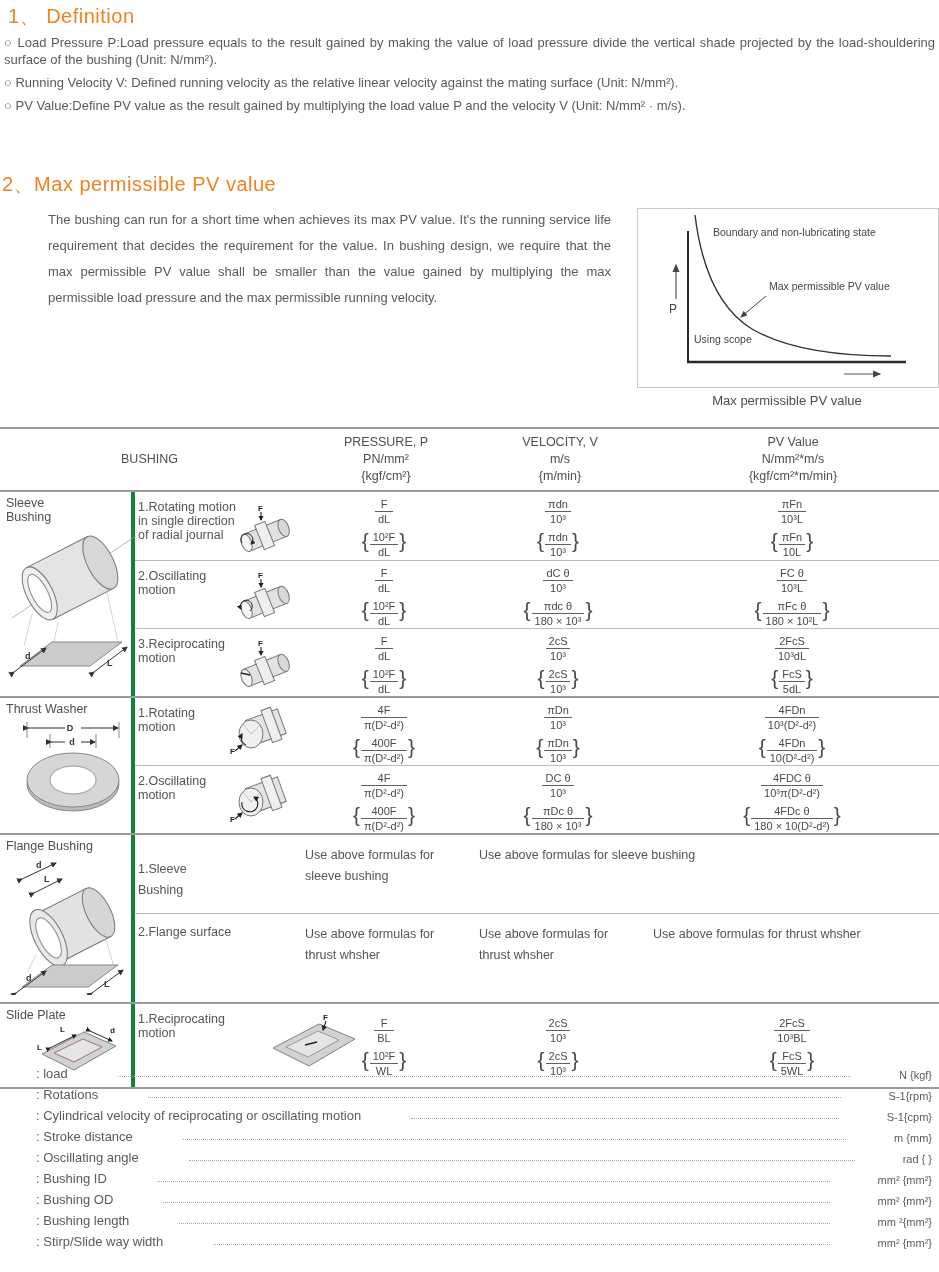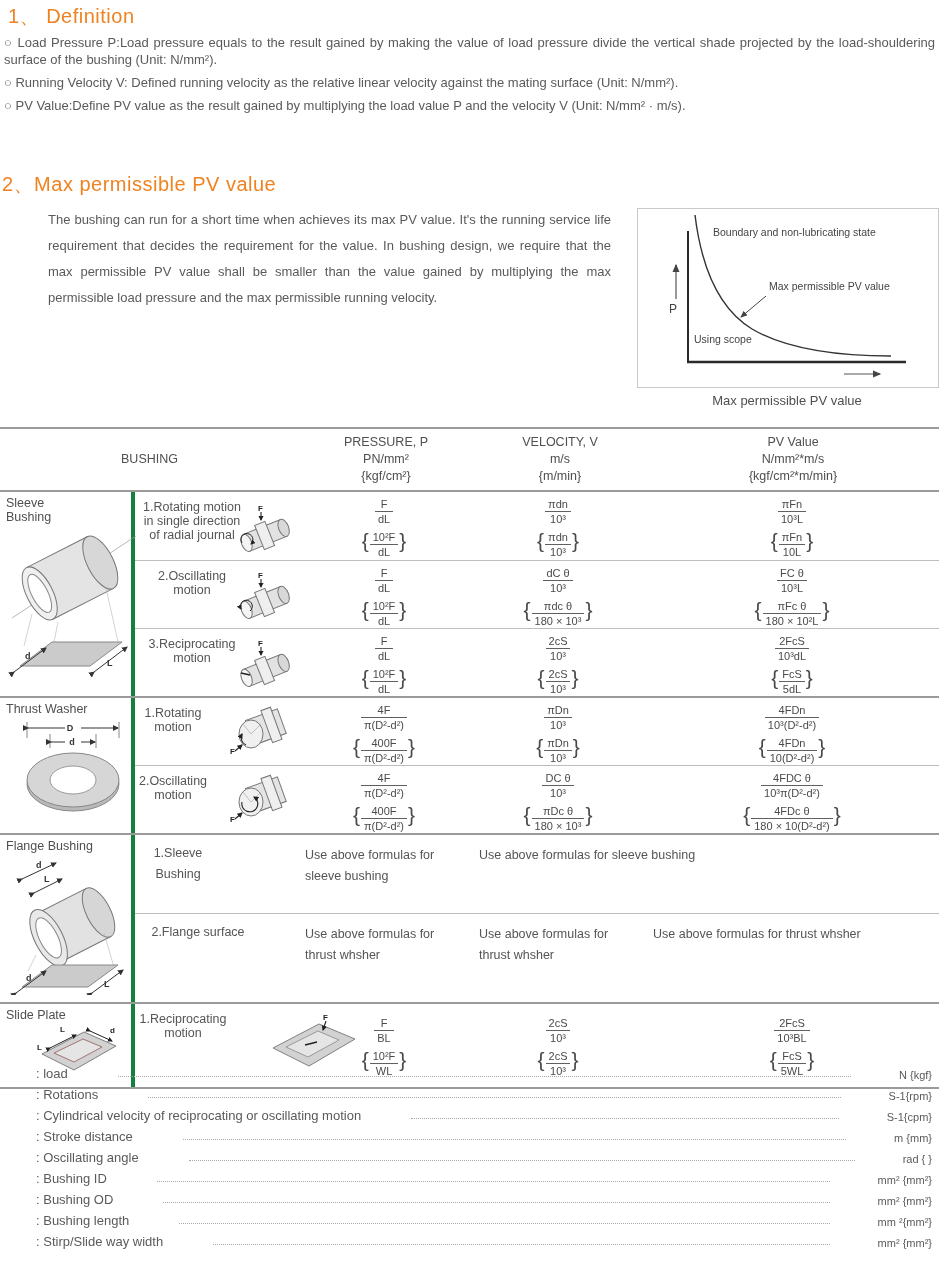--- a/index.html
+++ b/index.html
@@ -26,22 +26,22 @@
   .hc-p,.hc-v{width:174px;}
   .hc-pv{flex:1;}
   .group{display:flex;border-bottom:2px solid #9a9a9a;}
   .gleft{width:135px;border-right:4px solid #15803d;box-sizing:border-box;position:relative;padding:4px 0 4px 6px;}
   .gtype{font-size:12.5px;color:#4f4f4f;line-height:14px;width:70px;}
   .gtype.wide{width:120px;}
   .grows{flex:1;display:flex;flex-direction:column;}
   .grow{display:flex;}
   .grow + .grow{border-top:1px solid #bdbdbd;}
   .mcell{width:162px;position:relative;padding:8px 0 0 3px;box-sizing:border-box;}
-  .mtext{font-size:12.5px;color:#555;line-height:14px;text-align:center;}
-  .w108{width:108px;} .w70{width:70px;} .w80{width:80px;} .w120{width:120px;} .w90{width:90px;}
+  .mtext{font-size:12.5px;color:#555;line-height:14px;}
+  .w108{width:108px;} .w70{width:70px;} .w80{width:80px;margin-top:16px;} .w120{width:120px;} .w90{width:90px;}
   .mic{position:absolute;}
   .fcell{display:flex;flex-direction:column;align-items:center;padding-top:5px;box-sizing:border-box;}
   .wp,.wv{width:174px;}
   .wpv{flex:1;}
   .frac{display:inline-flex;flex-direction:column;align-items:stretch;text-align:center;font-size:11px;line-height:14px;color:#4a4a4a;}
   .fnum{border-bottom:1px solid #606060;padding:0 3px;}
   .fden{padding:0 3px;}
   .bfrac{display:flex;align-items:flex-start;margin-top:4px;}
   .bfrac::before{content:"{";font-size:21px;line-height:1;color:#4a4a4a;padding-right:1px;}
   .bfrac::after{content:"}";font-size:21px;line-height:1;color:#4a4a4a;padding-left:1px;}

